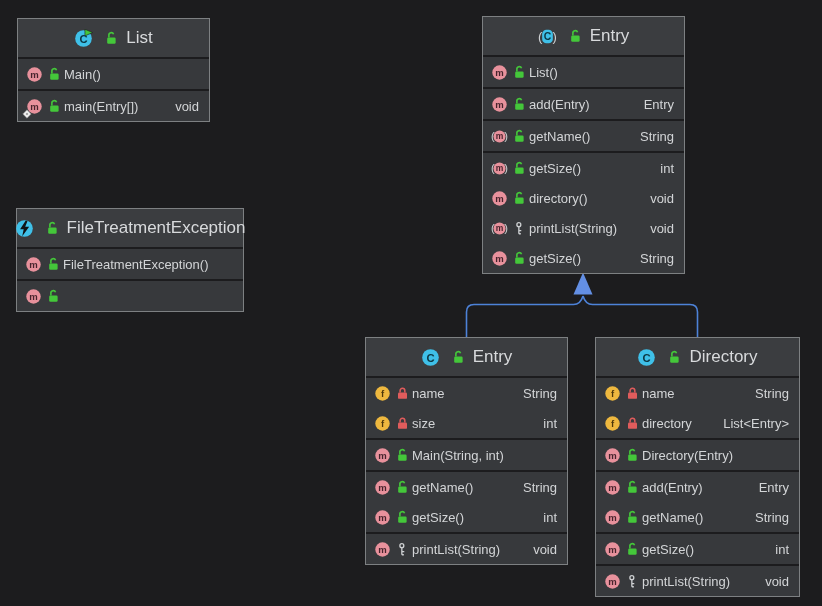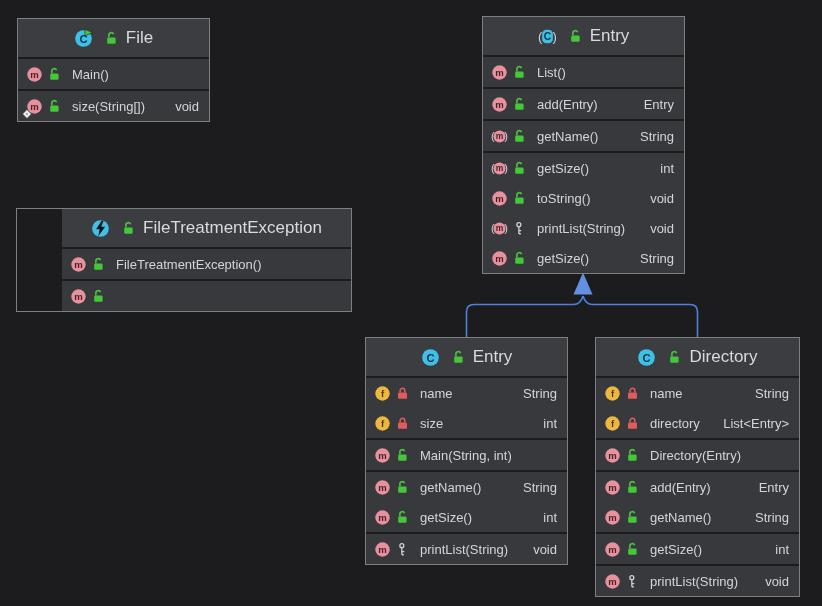--- a/index.html
+++ b/index.html
@@ -22,21 +22,21 @@
   .section{border-bottom:2px solid #1c1c1e;}
   .section:last-child{border-bottom:none;}
   .member-row{
     height:30px;display:flex;align-items:center;
     background:#37393c;color:#d3d5d7;font-size:13px;
     padding:0 10px 0 8px;
   }
   .icon{display:inline-flex;width:17px;height:17px;position:relative;flex:none;}
   .title-bar .icon{width:19px;height:19px;}
   .vis-icon{display:inline-flex;width:15px;height:15px;margin-left:4px;flex:none;}
-  .member-row .label{margin-left:10px;white-space:nowrap;}
+  .member-row .label{margin-left:2px;white-space:nowrap;}
   .member-row .type{margin-left:auto;padding-left:12px;white-space:nowrap;text-align:right;}
   .static-overlay{
     position:absolute;left:-4px;bottom:-2px;width:10px;height:10px;display:block;
   }
   svg text{font-family:"Liberation Sans",sans-serif;}
 </style>
 </head>
 <body style="background: rgb(28, 28, 30);">
 
 <svg id="edges" width="822" height="606" viewBox="0 0 822 606">
@@ -54,21 +54,21 @@
       <text x="8" y="11.4" text-anchor="middle" font-size="9.5" font-weight="bold" fill="#0b3642">C</text>
       <polygon points="9.2,0.2 15.7,3 9.2,5.8" fill="#44c73a" stroke="#1c1c1e" stroke-width="0.5"></polygon>
           </svg>
         </span>
         <span class="vis-icon">
           <svg viewBox="0 0 16 16" width="100%" height="100%">
             <rect x="3.4" y="7" width="9" height="6.6" rx="1.3" fill="#44c73a"></rect>
       <path d="M5.2 7 L5.2 4.7 A2.6 2.6 0 0 1 10.2 3.4" stroke="#44c73a" stroke-width="1.7" fill="none"></path>
           </svg>
         </span>
-        <span>File</span>
+        <span>List</span>
       </div>
       <div class="section">
         <div class="member-row">
           <span class="icon">
             <svg viewBox="0 0 16 16" width="100%" height="100%">
               <circle cx="8" cy="8" r="6.8" fill="#e8919c"></circle>
       <text x="8" y="11" text-anchor="middle" font-size="9" font-weight="bold" fill="#47232c">m</text>
             </svg>
           </span>
           <span class="vis-icon">
@@ -91,21 +91,21 @@
    <polygon points="5,0.8 9.2,5 5,9.2 0.8,5" fill="#ededed" stroke="#8a8a8a" stroke-width="0.6"></polygon>
    <circle cx="5" cy="5" r="0.9" fill="#8a8a8a"></circle>
               </svg></span>
           </span>
           <span class="vis-icon">
             <svg viewBox="0 0 16 16" width="100%" height="100%">
               <rect x="3.4" y="7" width="9" height="6.6" rx="1.3" fill="#44c73a"></rect>
       <path d="M5.2 7 L5.2 4.7 A2.6 2.6 0 0 1 10.2 3.4" stroke="#44c73a" stroke-width="1.7" fill="none"></path>
             </svg>
           </span>
-          <span class="label">size(String[])</span>
+          <span class="label">main(Entry[])</span>
           <span class="type">void</span>
         </div>
       </div>
     </div>
     <div class="class-box" style="left: 482px; top: 16px; width: 203px;">
       <div class="title-bar">
         <span class="icon">
           <svg viewBox="0 0 16 16" width="100%" height="100%">
             <text x="1.9" y="11.7" text-anchor="middle" font-size="11" fill="#ced1d3">(</text>
       <rect x="3.5" y="2.4" width="9" height="11.2" rx="3.6" fill="#3fc0e8"></rect>
@@ -201,21 +201,21 @@
               <circle cx="8" cy="8" r="6.8" fill="#e8919c"></circle>
       <text x="8" y="11" text-anchor="middle" font-size="9" font-weight="bold" fill="#47232c">m</text>
             </svg>
           </span>
           <span class="vis-icon">
             <svg viewBox="0 0 16 16" width="100%" height="100%">
               <rect x="3.4" y="7" width="9" height="6.6" rx="1.3" fill="#44c73a"></rect>
       <path d="M5.2 7 L5.2 4.7 A2.6 2.6 0 0 1 10.2 3.4" stroke="#44c73a" stroke-width="1.7" fill="none"></path>
             </svg>
           </span>
-          <span class="label">toString()</span>
+          <span class="label">directory()</span>
           <span class="type">void</span>
         </div>
         <div class="member-row">
           <span class="icon">
             <svg viewBox="0 0 16 16" width="100%" height="100%">
               <text x="1.7" y="11.6" text-anchor="middle" font-size="10.5" fill="#ced1d3">(</text>
       <circle cx="8" cy="8" r="5.7" fill="#e8919c"></circle>
       <text x="8" y="10.7" text-anchor="middle" font-size="8" font-weight="bold" fill="#47232c">m</text>
       <text x="14.3" y="11.6" text-anchor="middle" font-size="10.5" fill="#ced1d3">)</text>
             </svg>
@@ -240,21 +240,21 @@
             <svg viewBox="0 0 16 16" width="100%" height="100%">
               <rect x="3.4" y="7" width="9" height="6.6" rx="1.3" fill="#44c73a"></rect>
       <path d="M5.2 7 L5.2 4.7 A2.6 2.6 0 0 1 10.2 3.4" stroke="#44c73a" stroke-width="1.7" fill="none"></path>
             </svg>
           </span>
           <span class="label">getSize()</span>
           <span class="type">String</span>
         </div>
       </div>
     </div>
-    <div class="class-box" style="left: 16px; top: 208px; width: 336px; padding-left: 45px;">
+    <div class="class-box" style="left: 16px; top: 208px; width: 228px;">
       <div class="title-bar">
         <span class="icon">
           <svg viewBox="0 0 16 16" width="100%" height="100%">
             <circle cx="8" cy="8" r="7" fill="#3fc0e8"></circle>
       <polygon points="8.9,1.4 4.3,8.7 7.3,8.7 6.1,14.5 11.9,6.5 8.6,6.5 10.6,1.4" fill="#101417"></polygon>
           </svg>
         </span>
         <span class="vis-icon">
           <svg viewBox="0 0 16 16" width="100%" height="100%">
             <rect x="3.4" y="7" width="9" height="6.6" rx="1.3" fill="#44c73a"></rect>

